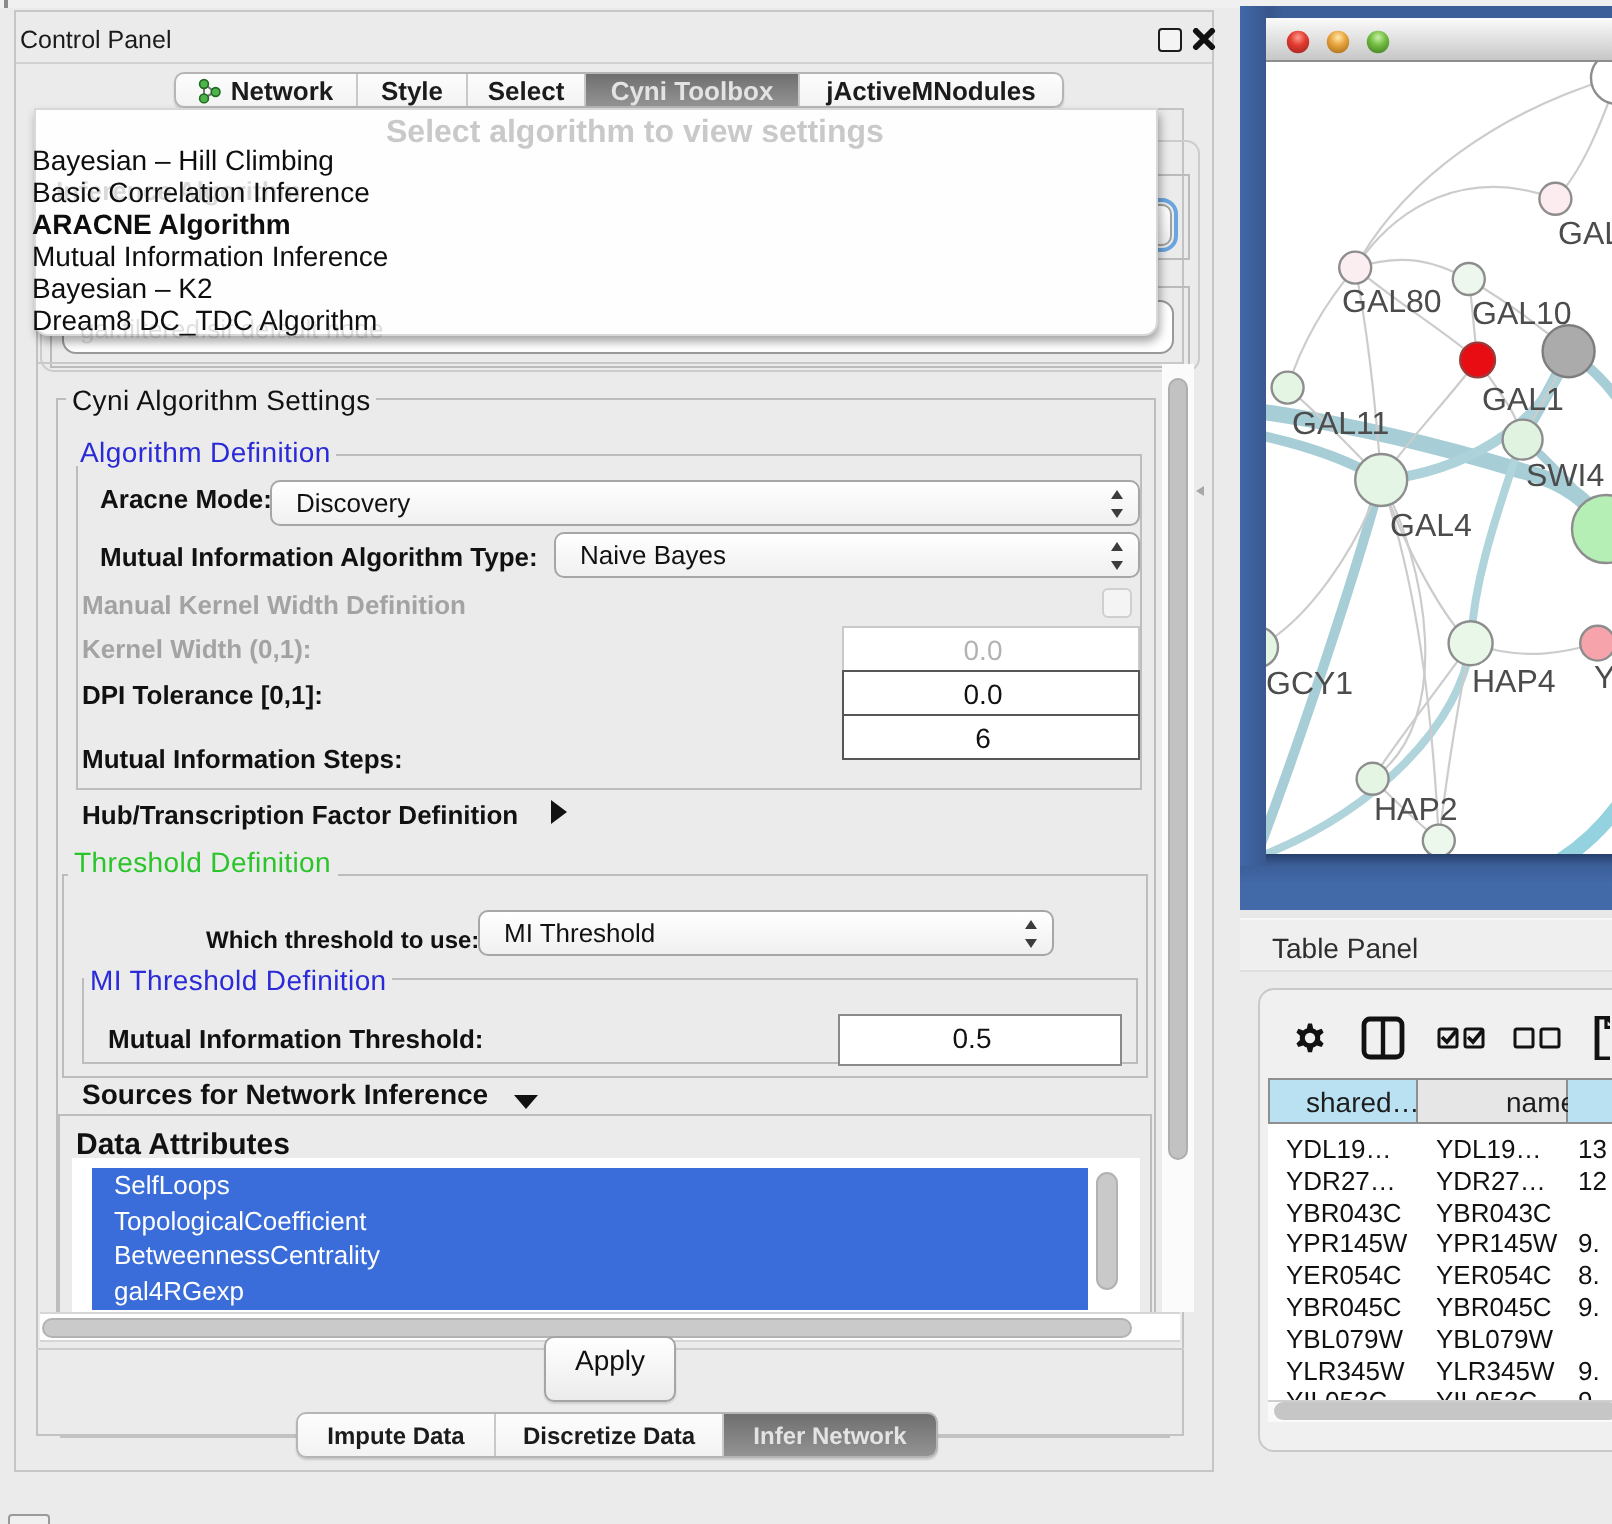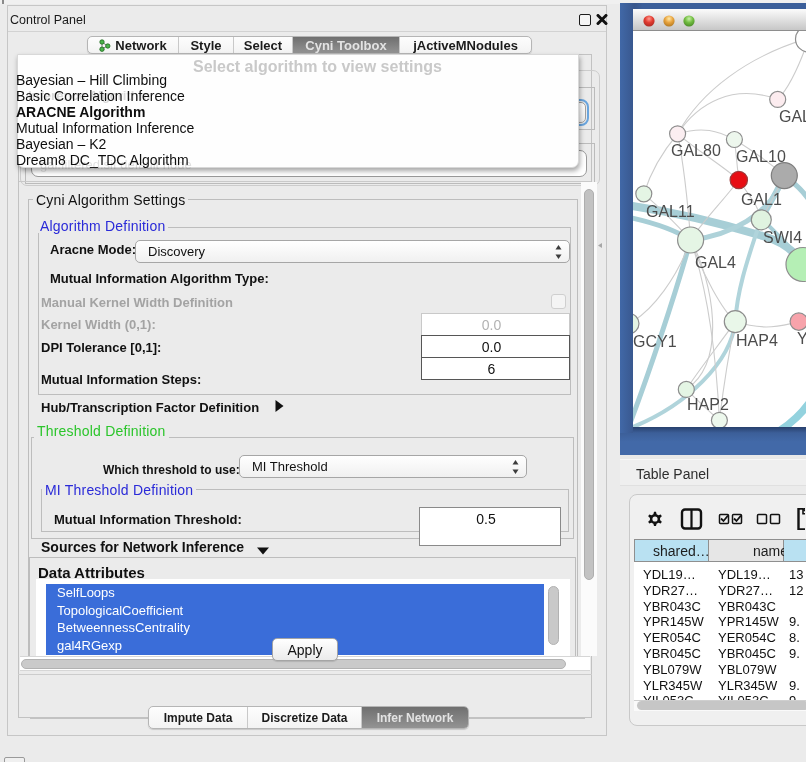--- a/index.html
+++ b/index.html
@@ -77,20 +77,27 @@
 
   <div class="blbl" style="left:50px;top:242px;">Aracne Mode:</div>
   <div class="combo" style="left:135px;top:240px;width:435px;height:23px;">
       <span class="ctext">Discovery</span>
     <svg class="carrows" viewBox="0 0 7 14">
         <path d="M3.5 0 L6.5 4.5 L0.5 4.5 Z" fill="#3c3c3c"></path>
         <path d="M3.5 14 L6.5 9.5 L0.5 9.5 Z" fill="#3c3c3c"></path>
       </svg>
   </div>
   <div class="blbl" style="left:50px;top:271px;">Mutual Information Algorithm Type:</div>
+  <div class="combo" style="left:277px;top:266px;width:293px;height:23px;">
+      <span class="ctext">Naive Bayes</span>
+    <svg class="carrows" viewBox="0 0 7 14">
+        <path d="M3.5 0 L6.5 4.5 L0.5 4.5 Z" fill="#3c3c3c"></path>
+        <path d="M3.5 14 L6.5 9.5 L0.5 9.5 Z" fill="#3c3c3c"></path>
+      </svg>
+  </div>
   <div class="blbl" style="left:41px;top:295px;color:#a3a3a3;">Manual Kernel Width Definition</div>
   <div class="abs" style="left:551px;top:294px;width:15px;height:15px;border:1px solid #cfcfcf;border-radius:3px;background:#f4f4f4;box-sizing:border-box;"></div>
   <div class="blbl" style="left:41px;top:317px;color:#a3a3a3;">Kernel Width (0,1):</div>
   <div class="tfield" style="left:421px;top:313px;width:149px;height:23px;border:1px solid #c9c9c9;color:#b2b2b2;padding:3px 8px 0 0;">0.0</div>
   <div class="blbl" style="left:41px;top:340px;">DPI Tolerance [0,1]:</div>
   <div class="tfield" style="left:421px;top:335px;width:149px;height:23px;border:1.5px solid #565656;padding:3px 8px 0 0;">0.0</div>
   <div class="blbl" style="left:41px;top:372px;">Mutual Information Steps:</div>
   <div class="tfield" style="left:421px;top:357px;width:149px;height:23px;border:1.5px solid #565656;padding:3px 8px 0 0;">6</div>
 
   <div class="blbl" style="left:41px;top:400px;">Hub/Transcription Factor Definition</div>
@@ -104,21 +111,21 @@
   <div class="combo" style="left:239px;top:455px;width:288px;height:23px;">
       <span class="ctext">MI Threshold</span>
     <svg class="carrows" viewBox="0 0 7 14">
         <path d="M3.5 0 L6.5 4.5 L0.5 4.5 Z" fill="#3c3c3c"></path>
         <path d="M3.5 14 L6.5 9.5 L0.5 9.5 Z" fill="#3c3c3c"></path>
       </svg>
   </div>
   <div class="abs" style="left:41px;top:489px;width:528px;height:43px;border:1px solid #bdbdbd;box-sizing:border-box;"></div>
   <div class="fsetlbl" style="left:42px;top:483px;color:#2a2ad8;">MI Threshold Definition</div>
   <div class="blbl" style="left:54px;top:512px;">Mutual Information Threshold:</div>
-  <div class="tfield" style="left:419px;top:507px;width:142px;height:39px;border:1px solid #8a8a8a;padding:3px 8px 0 0;">0.5</div>
+  <div class="tfield" style="left:419px;top:507px;width:142px;height:26px;border:1px solid #8a8a8a;padding:3px 8px 0 0;">0.5</div>
 
   <div class="abs" style="left:29px;top:557px;width:547px;height:103px;border:1px solid #bdbdbd;border-bottom:none;box-sizing:border-box;"></div>
   <div class="fsetlbl" style="left:38px;top:540px;font-weight:bold;color:#111;letter-spacing:0;">Sources for Network Inference</div>
   <svg class="abs" style="left:256px;top:546px;" width="14" height="10" viewBox="0 0 14 10">
       <path d="M1 1.5 L13 1.5 L7 8.5 Z" fill="#111"></path>
     </svg>
   <div class="blbl" style="left:38px;top:564px;font-size:15px;">Data Attributes</div>
   <div class="abs" style="left:36px;top:579px;width:534px;height:79px;background:#ffffff;"></div>
   <div class="abs" style="left:46px;top:584px;width:498px;height:71px;background:#3a6dd9;"></div>
   <div class="abs" style="left:57px;top:584px;font-size:13px;line-height:17.7px;color:#fff;white-space:pre;">SelfLoops
@@ -127,21 +134,21 @@
 gal4RGexp</div>
   <div class="abs" style="left:548px;top:586px;width:11px;height:59px;background:#c9c9c9;border:1px solid #b2b2b2;border-radius:6px;box-sizing:border-box;"></div>
 
   <div class="abs" style="left:20px;top:656px;width:570px;height:15px;background:#fff;border-top:1px solid #d6d6d6;border-bottom:1px solid #d6d6d6;box-sizing:border-box;"></div>
   <div class="abs" style="left:21px;top:659px;width:545px;height:10px;background:#cacaca;border:1px solid #b2b2b2;border-radius:6px;box-sizing:border-box;"></div>
   <div class="abs" style="left:18px;top:674px;width:574px;height:1px;background:#cccccc;"></div>
 
   <div class="abs" style="left:581px;top:182px;width:16px;height:474px;background:#fbfbfb;"></div>
   <div class="abs" style="left:584px;top:189px;width:10px;height:391px;background:#c2c2c2;border:1px solid #aeaeae;border-radius:6px;box-sizing:border-box;"></div>
 
-  <div class="abs" style="left:272px;top:638px;width:66px;height:23px;border:1px solid #a5a5a5;border-radius:5px;background:linear-gradient(#ffffff,#ebebeb);box-sizing:border-box;text-align:center;font-size:14px;color:#111;padding-top:3px;box-shadow:0 1px 1px rgba(0,0,0,0.12);">Apply</div>
+  <div class="abs" style="left:272px;top:668px;width:66px;height:33px;border:1px solid #a5a5a5;border-radius:5px;background:linear-gradient(#ffffff,#ebebeb);box-sizing:border-box;text-align:center;font-size:14px;color:#111;padding-top:3px;box-shadow:0 1px 1px rgba(0,0,0,0.12);">Apply</div>
 
   <div class="abs" style="left:30px;top:718px;width:555px;height:1px;background:#c2c2c2;"></div>
   <div class="seg" style="left:148px;top:706px;height:23px;font-size:12px;">
     <div class="tb" style="width:99px;font-size:12px;">Impute Data</div>
     <div class="tb" style="width:114px;font-size:12px;">Discretize Data</div>
     <div class="tb sel" style="width:106px;font-size:12px;">Infer Network</div>
   </div>
 
   <div class="abs" style="left:4px;top:757px;width:21px;height:10px;border:1.5px solid #9a9a9a;border-radius:2px;background:#f0f0f0;box-sizing:border-box;"></div>
 

